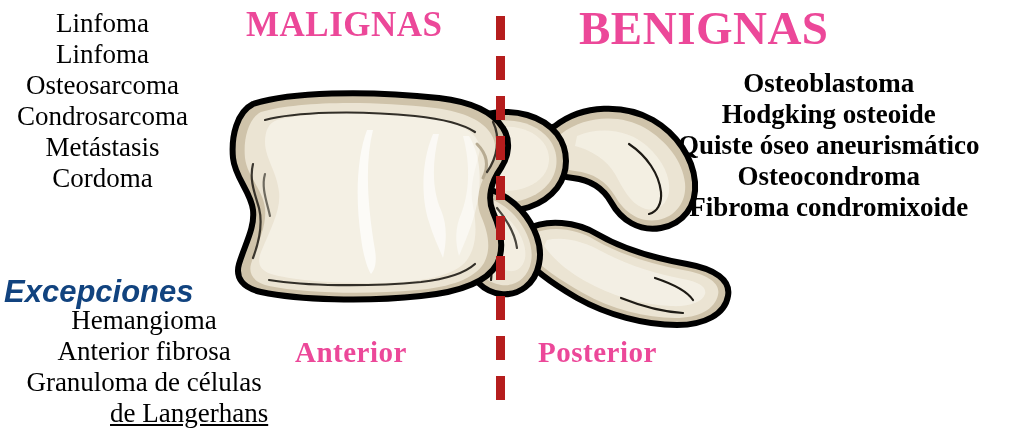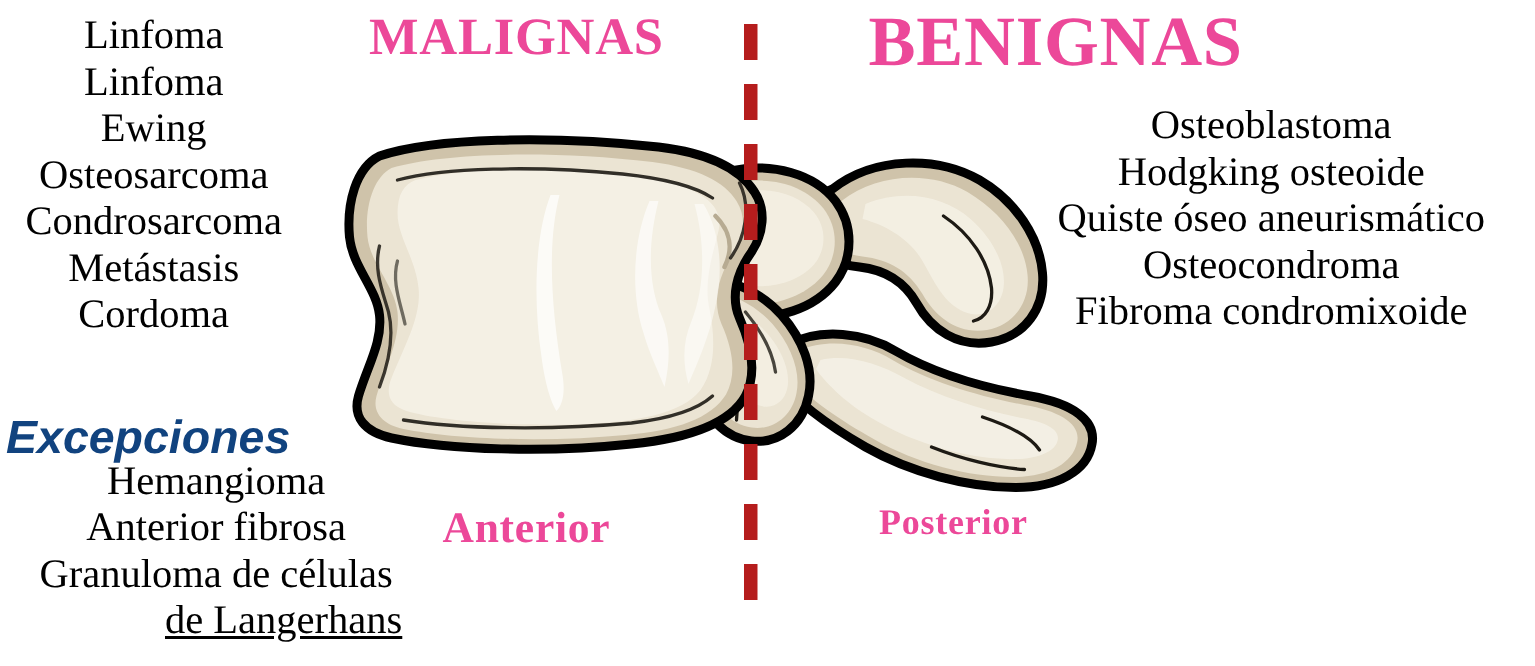--- a/index.html
+++ b/index.html
@@ -39,44 +39,44 @@
     margin-left: 44px;
   }
   #label-anterior {
     left: 295px;
     top: 336px;
     font-size: 29px;
   }
   #label-posterior {
     left: 538px;
     top: 336px;
-    font-size: 24px;
-    margin-left: 48px;
+    font-size: 29px;
   }
 
   
   .list {
     position: absolute;
     white-space: nowrap;
   }
   .list .row {
     color: #000000;
     font-size: 27px;
     line-height: 31px;
     font-family: "Liberation Serif", "DejaVu Serif", serif;
     white-space: nowrap;
     text-align: center;
   }
   #malign-list {
     left: 17px;
     top: 8px;
   }
   #benign-list {
-    left: 705px;
+    left: 678px;
     top: 68px;
+    font-weight: bold;
   }
   #exceptions-list {
     left: 20px;
     top: 305px;
   }
   #exceptions-title {
     position: absolute;
     left: 4px;
     top: 274px;
     font-size: 31px;
@@ -125,21 +125,20 @@
 
   <div class="heading" id="heading-benignas">BENIGNAS</div>
 
   <div class="heading" id="label-anterior">Anterior</div>
 
   <div class="heading" id="label-posterior">Posterior</div>
 
   <div class="list" id="malign-list">
     <div class="row">Linfoma</div>
     <div class="row">Linfoma</div>
-    <div class="row">Ewing</div>
     <div class="row">Osteosarcoma</div>
     <div class="row">Condrosarcoma</div>
     <div class="row">Metástasis</div>
     <div class="row">Cordoma</div>
   </div>
 
   <div id="exceptions-title">Excepciones</div>
 
   <div class="list" id="exceptions-list">
     <div class="row">Hemangioma</div>

